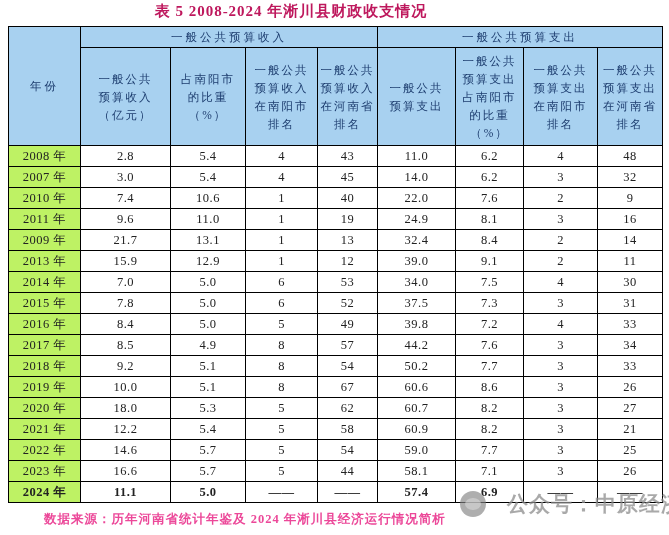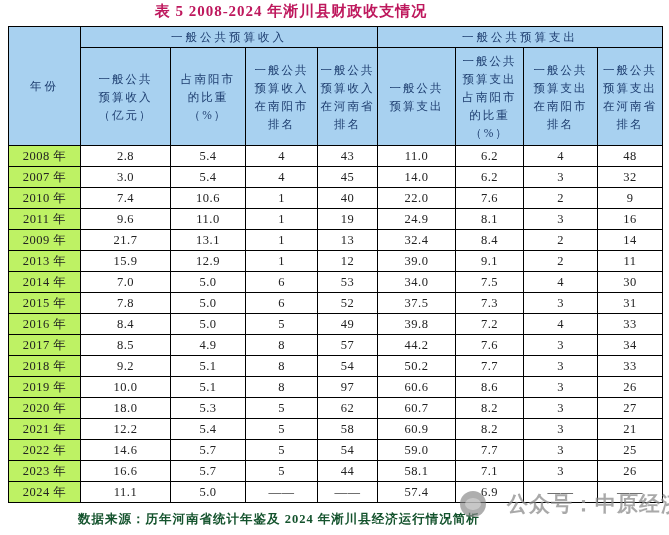--- a/index.html
+++ b/index.html
@@ -52,31 +52,30 @@
   tr.sub-row th { height: 97px; }
   th.year-head { letter-spacing: 2px; }
   
   tbody td {
     height: 20px;
     font-size: 12.5px;
     color: #222222;
     letter-spacing: 0.5px;
   }
   tbody td.year-cell { background: #bef264; }
-  tbody tr.dashed-top td { border-top: 1px dashed #9a9a9a; }
+  tbody tr.dashed-top td { border-top: 1px dashed #9a9a9a; font-weight: bold; }
   .source-note {
     position: absolute;
     left: 44px;
     top: 511px;
     font-size: 12.5px;
     font-weight: bold;
-    color: #14532d;
+    color: #ec4899;
     letter-spacing: 1px;
     white-space: nowrap;
-    margin-left: 34px;
   }
   .watermark {
     position: absolute;
     left: 460px;
     top: 490px;
     display: flex;
     align-items: center;
     gap: 21px;
     z-index: 5;
     pointer-events: none;
@@ -283,21 +282,21 @@
           <td>50.2</td>
           <td>7.7</td>
           <td>3</td>
           <td>33</td>
         </tr>
         <tr>
           <td class="year-cell">2019 年</td>
           <td>10.0</td>
           <td>5.1</td>
           <td>8</td>
-          <td>97</td>
+          <td>67</td>
           <td>60.6</td>
           <td>8.6</td>
           <td>3</td>
           <td>26</td>
         </tr>
         <tr>
           <td class="year-cell">2020 年</td>
           <td>18.0</td>
           <td>5.3</td>
           <td>5</td>

